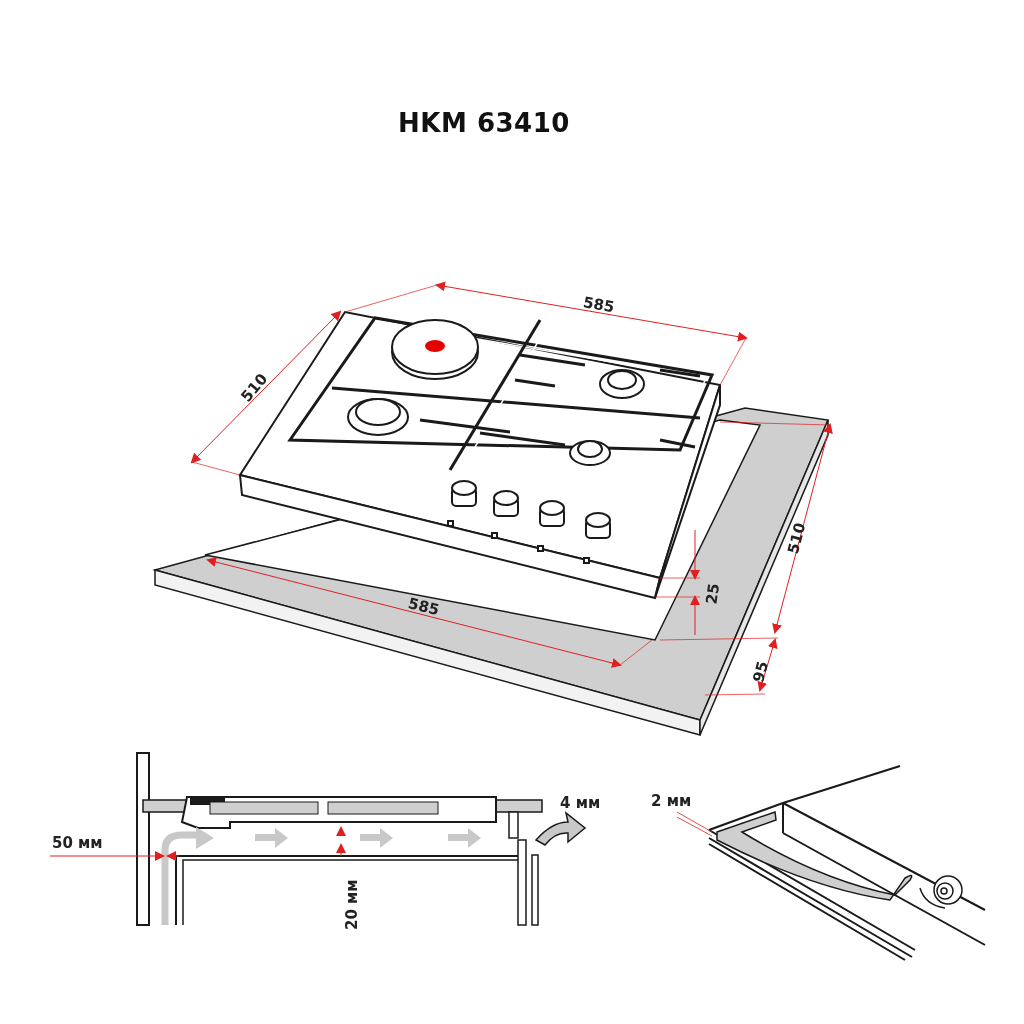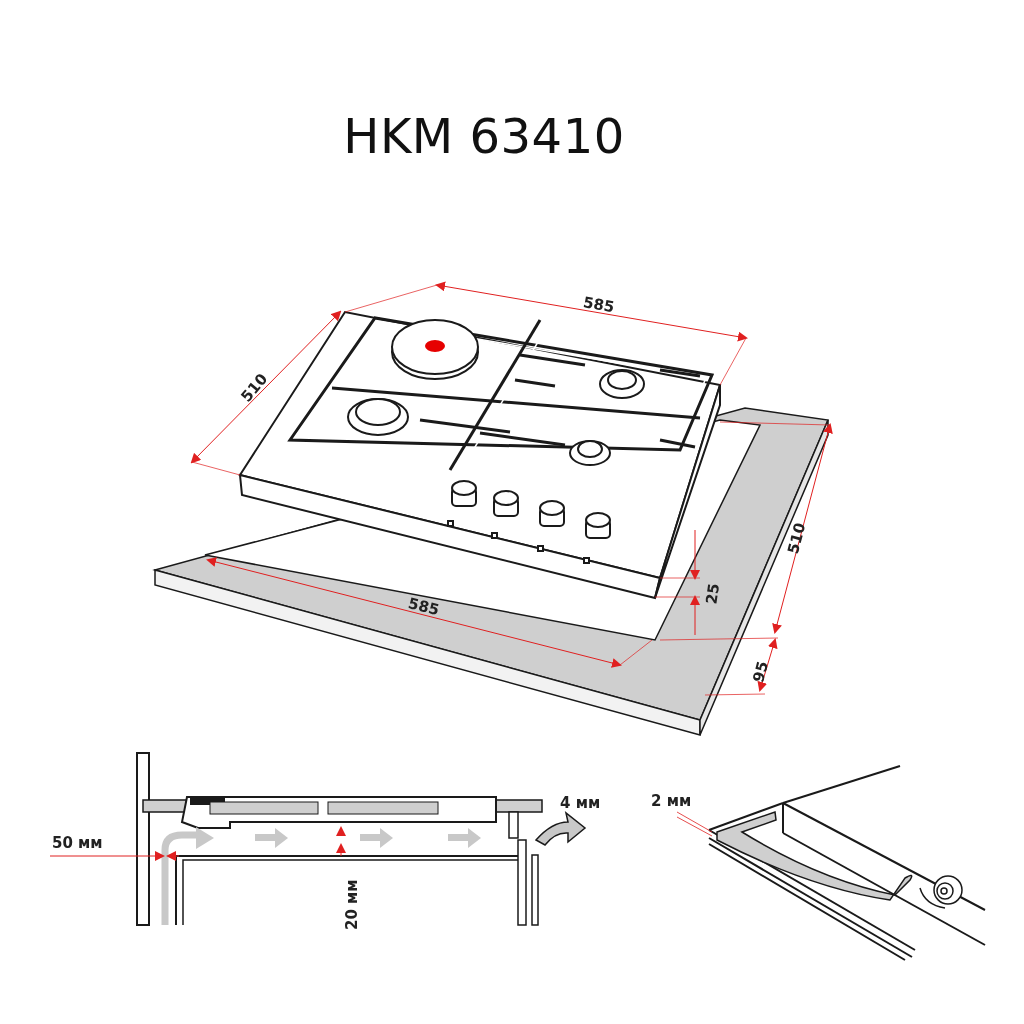--- a/index.html
+++ b/index.html
@@ -1,17 +1,17 @@
 <!DOCTYPE html>
 <html><head>
 <meta charset="utf-8">
 <style>
   html, body { margin: 0; padding: 0; background: #ffffff; }
   body { width: 1024px; height: 1024px; position: relative; overflow: hidden; font-family: "DejaVu Sans", sans-serif; }
-  .title { position: absolute; left: 0; width: 968px; top: 108px; text-align: center; font-size: 48px; font-weight: normal; color: #111; letter-spacing: 0.5px; }
+  .title { position: absolute; left: 0; width: 968px; top: 108px; text-align: center; font-size: 26px; font-weight: bold; color: #111; letter-spacing: 0.5px; }
   svg { position: absolute; left: 0; top: 0; }
   .lbl { font-family: "DejaVu Sans", sans-serif; font-size: 15px; font-weight: bold; fill: #222; }
   .lbl-mm { font-family: "DejaVu Sans", sans-serif; font-size: 15px; font-weight: bold; fill: #222; }
 </style>
 </head>
 <body>
 
 <div class="title">HKM 63410</div>
 
 <svg width="1024" height="1024" viewBox="0 0 1024 1024">

